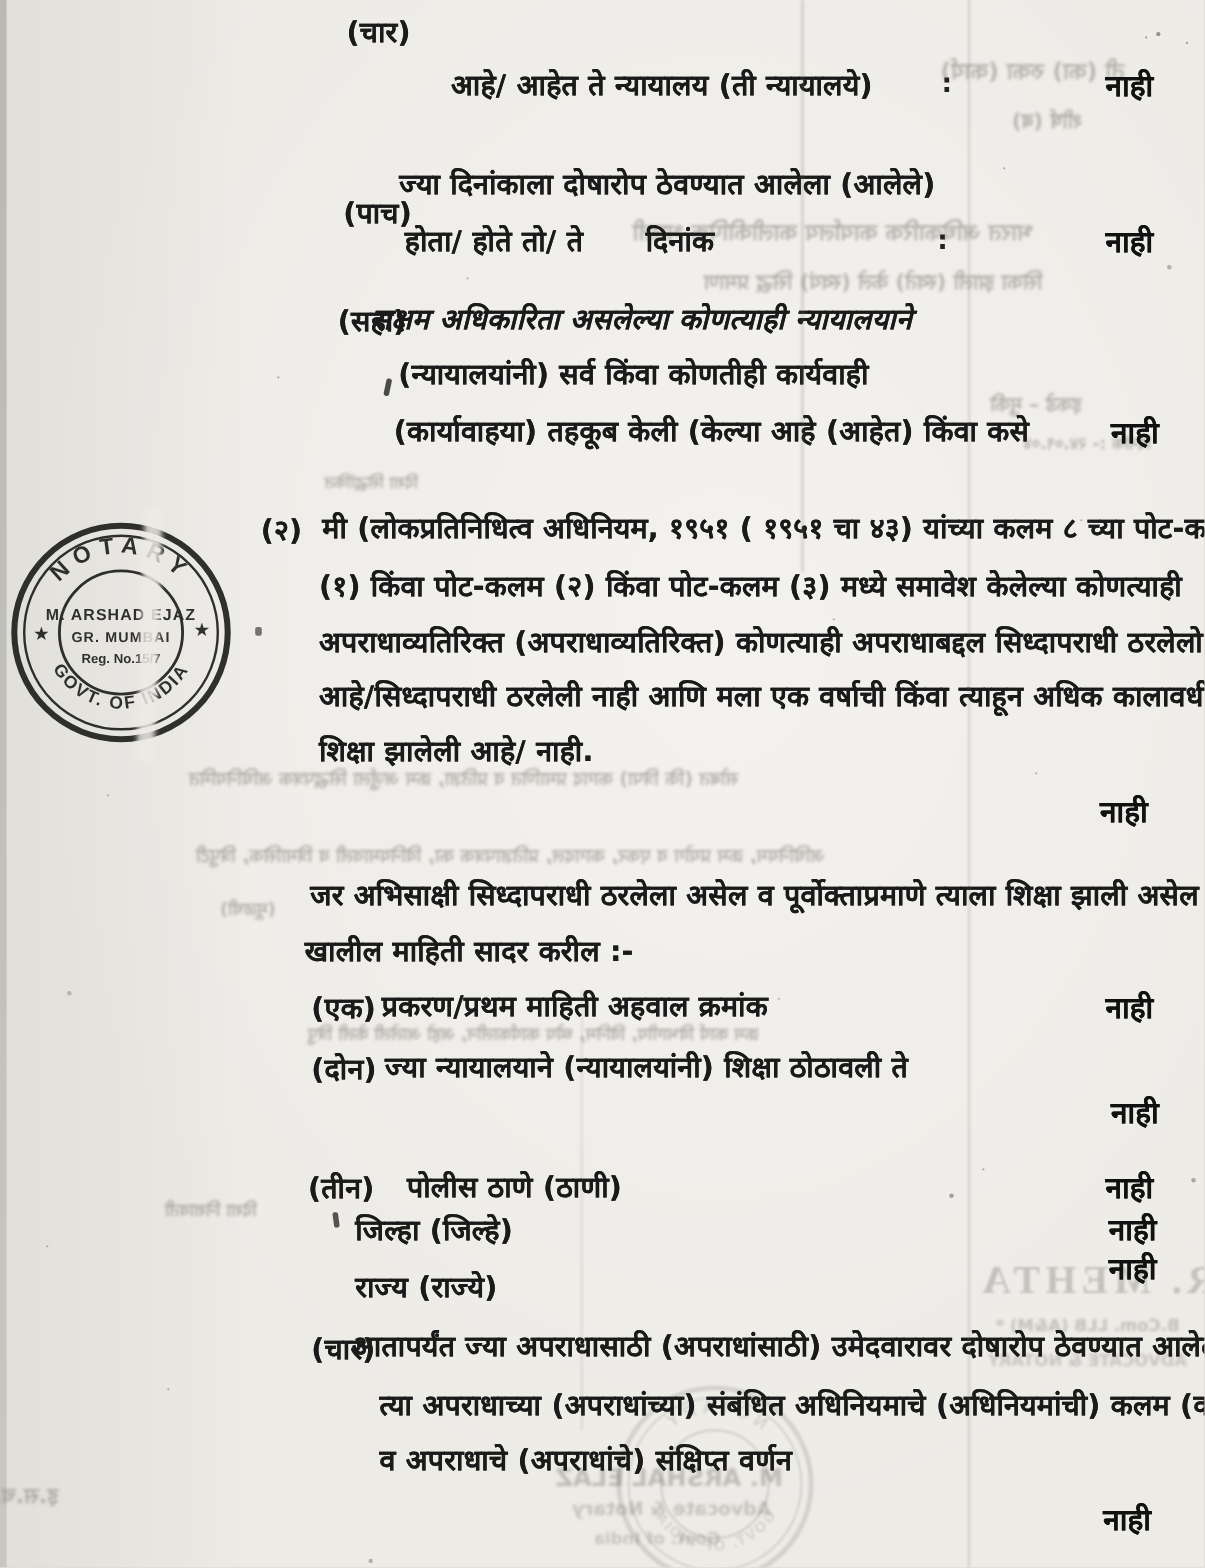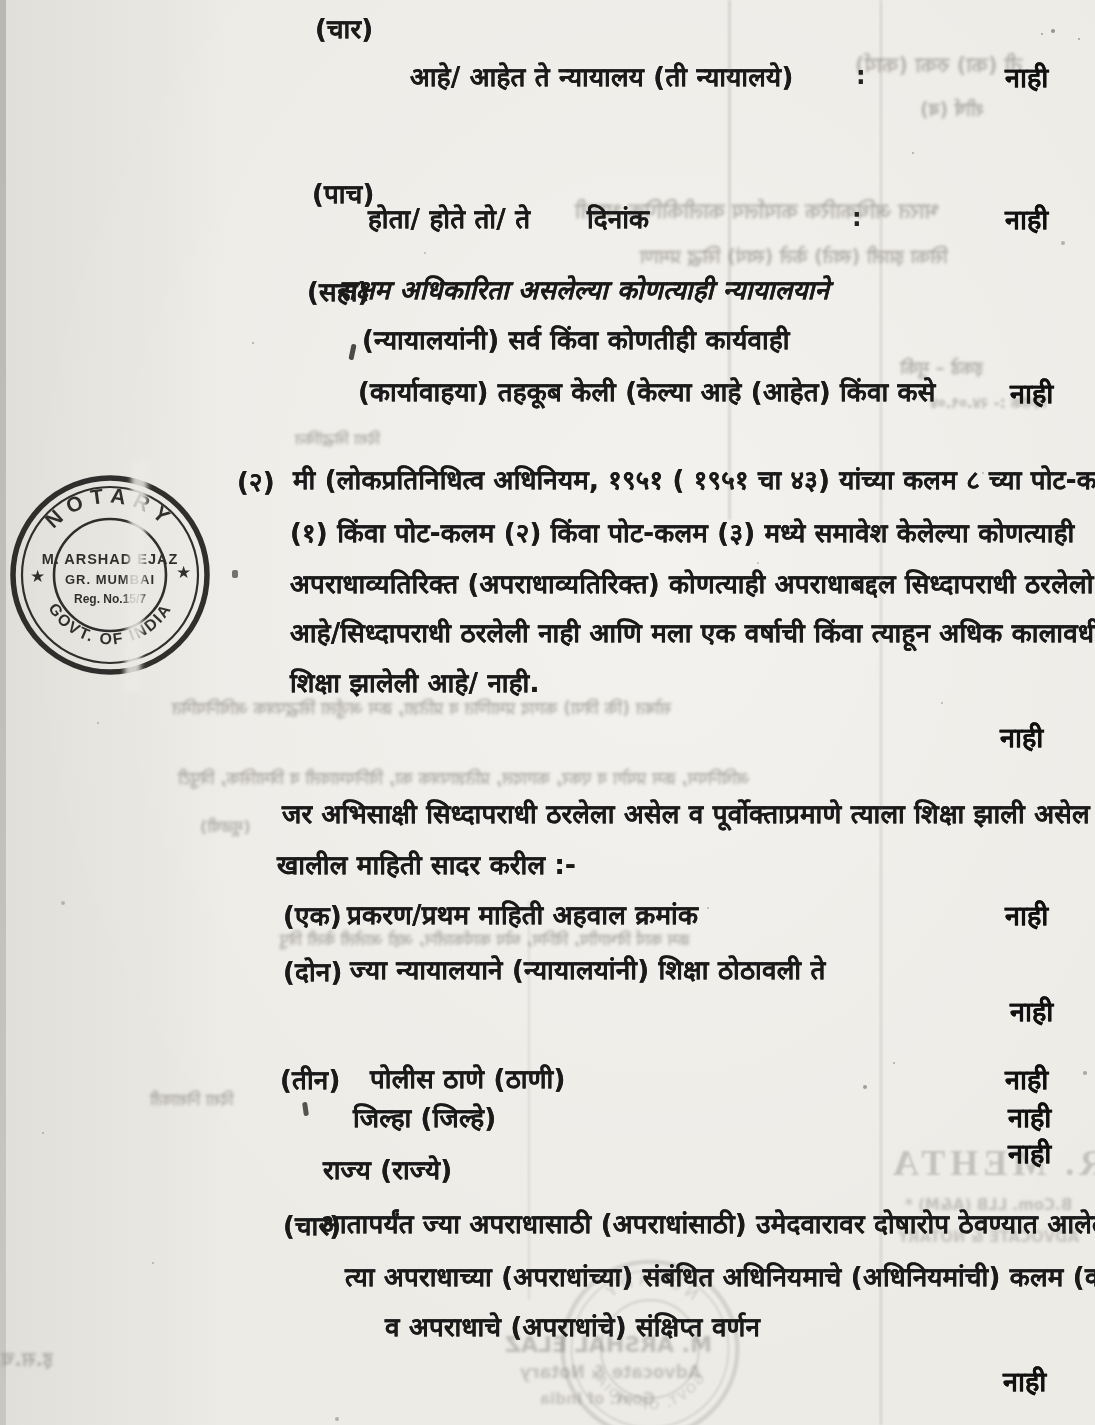--- a/index.html
+++ b/index.html
@@ -79,20 +79,21 @@
       <textPath href="#bArcB" startOffset="50%" text-anchor="middle">GOVT. OF INDIA</textPath>
     </text>
   </svg>
 
   <div class="ln lbl" style="left:315px;top:10px;">(चार)</div>
   <div class="ln" style="left:370px;top:58px;margin-left:40px;">आहे/ आहेत  ते न्यायालय (ती न्यायालये)</div>
   <div class="colon" style="left:856px;top:62px;">:</div>
   <div class="ans" style="left:1005px;top:58px;">नाही</div>
 
   <div class="ln lbl" style="left:312px;top:150px;margin-top:25px;">(पाच)</div>
+  <div class="ln" style="left:363px;top:148px;">ज्या दिनांकाला दोषारोप ठेवण्यात आलेला (आलेले)</div>
   <div class="ln" style="left:368px;top:200px;">होता/ होते तो/ ते</div>
   <div class="ln" style="left:587px;top:200px;">दिनांक</div>
   <div class="colon" style="left:852px;top:204px;">:</div>
   <div class="ans" style="left:1005px;top:200px;">नाही</div>
 
   <div class="ln lbl" style="left:307px;top:273px;">(सहा)</div>
   <div class="ln" style="left:338px;top:271px;font-style:italic;">सक्षम  अधिकारिता असलेल्या  कोणत्याही  न्यायालयाने</div>
   <div class="ln" style="left:362px;top:321px;">(न्यायालयांनी) सर्व किंवा  कोणतीही  कार्यवाही</div>
   <div class="ln" style="left:358px;top:373px;">(कार्यावाहया) तहकूब केली (केल्या आहे (आहेत) किंवा कसे</div>
   <div class="ans" style="left:1010px;top:374px;">नाही</div>
@@ -112,29 +113,29 @@
   <div class="ln" style="left:347px;top:896px;">प्रकरण/प्रथम  माहिती अहवाल क्रमांक</div>
   <div class="ans" style="left:1005px;top:896px;">नाही</div>
 
   <div class="ln lbl" style="left:283px;top:953px;">(दोन)</div>
   <div class="ln" style="left:350px;top:951px;">ज्या न्यायालयाने (न्यायालयांनी) शिक्षा ठोठावली ते</div>
   <div class="ans" style="left:1010px;top:992px;">नाही</div>
 
   <div class="ln lbl" style="left:280px;top:1061px;">(तीन)</div>
   <div class="ln" style="left:322px;top:1060px;margin-left:48px;">पोलीस ठाणे (ठाणी)</div>
   <div class="ans" style="left:1005px;top:1060px;">नाही</div>
-  <div class="ln" style="left:323px;top:1099px;margin-left:30px;">जिल्हा  (जिल्हे)</div>
+  <div class="ln" style="left:323px;top:1099px;">जिल्हा  (जिल्हे)</div>
   <div class="ans" style="left:1008px;top:1098px;">नाही</div>
   <div class="ln" style="left:323px;top:1135px;margin-top:16px;">राज्य (राज्ये)</div>
   <div class="ans" style="left:1008px;top:1134px;">नाही</div>
 
   <div class="ln lbl" style="left:283px;top:1207px;">(चार)</div>
   <div class="ln" style="left:320px;top:1205px;">आतापर्यंत ज्या अपराधासाठी (अपराधांसाठी) उमेदवारावर दोषारोप ठेवण्यात आलेला आहे</div>
   <div class="ln" style="left:345px;top:1258px;">त्या अपराधाच्या  (अपराधांच्या) संबंधित  अधिनियमाचे (अधिनियमांची) कलम (कलमे)</div>
-  <div class="ln" style="left:345px;top:1308px;margin-left:40px;">व अपराधाचे (अपराधांचे) संक्षिप्त वर्णन</div>
+  <div class="ln" style="left:345px;top:1308px;">व अपराधाचे (अपराधांचे) संक्षिप्त वर्णन</div>
   <div class="ans" style="left:1003px;top:1362px;">नाही</div>
 
   <svg style="position:absolute;left:8px;top:468px;opacity:.9;filter:blur(.4px);" width="205" height="215" viewBox="0 0 205 215">
     <circle cx="102" cy="107" r="97" fill="none" stroke="#1b1b19" stroke-width="5.5"></circle>
     <circle cx="102" cy="107" r="88" fill="none" stroke="#1b1b19" stroke-width="2.2"></circle>
     <circle cx="102" cy="107" r="56" fill="none" stroke="#1b1b19" stroke-width="2.6"></circle>
     <path id="arcT" d="M 30,107 A 72 72 0 0 1 174,107" fill="none"></path>
     <path id="arcB" d="M 33,122 A 71 71 0 0 0 171,122" fill="none"></path>
     <text font-size="21" font-weight="bold" fill="#1b1b19" letter-spacing="7">
       <textPath href="#arcT" startOffset="50%" text-anchor="middle">NOTARY</textPath>

